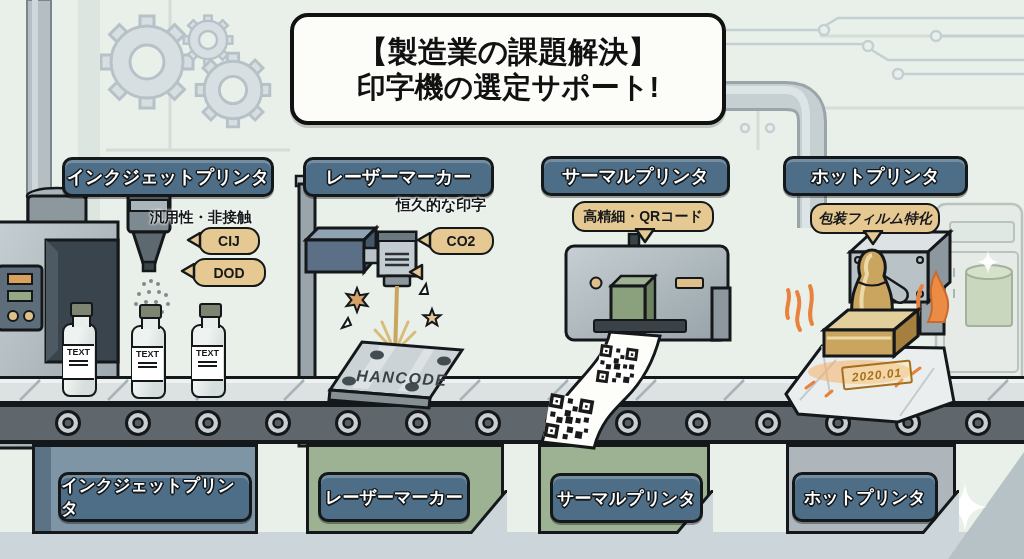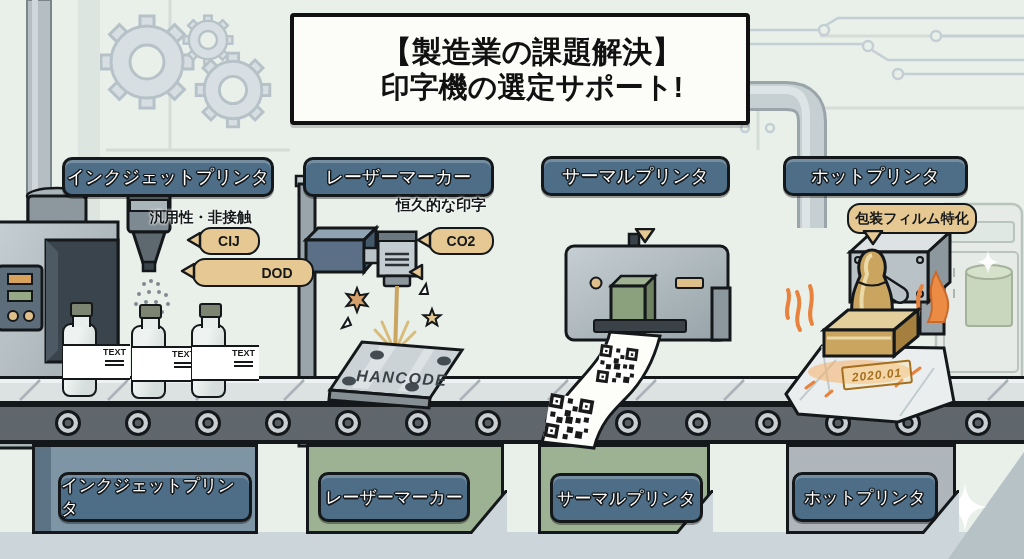--- a/index.html
+++ b/index.html
@@ -1,27 +1,27 @@
 <!DOCTYPE html>
 <html style="--badge-bg: #4e6e87; --tag-bg: #e6c892; --base-blue: #7e95a6; --base-green: #9db293; --base-gray: #aeb6bb; --accent-gold: #c9a55f; --outline: #15181a;"><head>
 <meta charset="utf-8">
 <style>
   html,body{margin:0;padding:0;background:#dfe6e2;font-family:"Liberation Sans","DejaVu Sans",sans-serif;}
   .stage{position:relative;width:1024px;height:559px;overflow:hidden;background:#e9efe9;}
   .abs{position:absolute;}
   svg{display:block;}
   
   .title-box{position:absolute;left:290px;top:13px;width:428px;height:104px;background:#fcfcf9;
-    border:4.5px solid #111;border-radius:4px;z-index:6;display:flex;flex-direction:column;
-    align-items:center;justify-content:center;box-shadow:0 3px 0 rgba(0,0,0,.18);padding-left:24px;}
+    border:4.5px solid #111;border-radius:18px;z-index:6;display:flex;flex-direction:column;
+    align-items:center;justify-content:center;box-shadow:0 3px 0 rgba(0,0,0,.18);}
   .title-l1{font-size:30px;font-weight:900;color:#111;line-height:1.25;}
   .title-l2{font-size:29px;font-weight:900;color:#111;line-height:1.2;}
   
   .badge,.blabel{position:absolute;background:var(--badge-bg);border:3px solid var(--outline);
-    border-radius:10px;color:#fff;font-weight:normal;display:flex;align-items:center;justify-content:center;
+    border-radius:10px;color:#fff;font-weight:bold;display:flex;align-items:center;justify-content:center;
     z-index:5;box-shadow:inset 0 3px 0 rgba(255,255,255,.22), 0 2px 0 rgba(0,0,0,.35);
     text-shadow:1.5px 0 var(--outline),-1.5px 0 var(--outline),0 1.5px var(--outline),0 -1.5px var(--outline),
       1px 1px var(--outline),-1px 1px var(--outline),1px -1px var(--outline),-1px -1px var(--outline);}
   .badge{height:34px;font-size:18px;}
   .blabel{height:44px;font-size:17px;}
   
   .feature{position:absolute;z-index:5;font-weight:bold;font-size:14.5px;color:#15181a;
     text-shadow:0 0 3px rgba(255,255,255,.95),0 0 3px rgba(255,255,255,.95);margin-top:9px;}
   
   .tag{position:absolute;background:var(--tag-bg);border:2.5px solid var(--outline);border-radius:13px;
@@ -35,21 +35,21 @@
   
   .base{position:absolute;top:444px;height:90px;border:3px solid var(--outline);z-index:2;box-sizing:border-box;}
   .corner{position:absolute;z-index:2;}
   
   .bottle{position:absolute;width:36px;height:96px;z-index:4;}
   .b-cap{position:absolute;left:8px;top:0;width:19px;height:11px;background:#7d8472;border:2px solid var(--outline);border-radius:3px;}
   .b-neck{position:absolute;left:10px;top:10px;width:15px;height:13px;background:#e8eeec;border:2px solid var(--outline);border-bottom:none;}
   .b-body{position:absolute;left:0;top:21px;width:31px;height:70px;background:linear-gradient(105deg,#eef3f1 35%,#d5dedc 75%);
     border:2.5px solid var(--outline);border-radius:9px 9px 8px 8px;}
   .b-lab{position:absolute;left:-1px;top:19px;width:31px;height:32px;background:#fff;
-    border-top:2px solid var(--outline);border-bottom:2px solid var(--outline);text-align:center;padding-left:36px;}
+    border-top:2px solid var(--outline);border-bottom:2px solid var(--outline);text-align:center;}
   .b-lab .t{font-size:9px;font-weight:bold;color:#15181a;line-height:12px;}
   .b-lab .ln{width:62%;margin:2px auto 0;border-top:2px solid #15181a;}
   
   .stamp-text{position:absolute;left:842px;top:363px;width:66px;height:20px;z-index:5;transform:rotate(-6deg);
     border:2px solid #a5701e;border-radius:3px;background:rgba(250,228,175,.35);color:#a5701e;
     font-size:12px;font-weight:bold;font-style:italic;letter-spacing:1px;display:flex;align-items:center;justify-content:center;}
   .lay2{z-index:2;} .lay4{z-index:4;}
 </style>
 </head>
 <body>
@@ -505,33 +505,34 @@
   </div>
 
   <div class="badge" style="left:62px;top:157px;width:206px;">インクジェットプリンタ</div>
   <div class="badge" style="left:303px;top:157px;width:185px;">レーザーマーカー</div>
   <div class="badge" style="left:541px;top:156px;width:183px;">サーマルプリンタ</div>
   <div class="badge" style="left:783px;top:156px;width:179px;">ホットプリンタ</div>
 
   <div class="feature" style="left:150px;top:199px;">汎用性・非接触</div>
   <div class="feature" style="left:396px;top:187px;font-size:15px;">恒久的な印字</div>
 
+  <div class="tag" style="left:572px;top:201px;width:138px;height:27px;">高精細・QRコード</div>
   <svg class="tail" style="left:634px;top:228px;" width="22" height="17">
     <path d="M2,1 H20 L11,14 Z" fill="var(--tag-bg)" stroke="#15181a" stroke-width="2.5" stroke-linejoin="round"></path>
   </svg>
-  <div class="tag" style="left:847px;top:203px;width:126px;height:27px;">包装フィルム特化</div>
+  <div class="tag" style="left:810px;top:203px;width:126px;height:27px;font-style:italic;">包装フィルム特化</div>
   <svg class="tail" style="left:862px;top:230px;" width="22" height="17">
     <path d="M2,1 H20 L11,14 Z" fill="var(--tag-bg)" stroke="#15181a" stroke-width="2.5" stroke-linejoin="round"></path>
   </svg>
 
   <div class="tag" style="left:198px;top:227px;width:58px;height:24px;">CIJ</div>
   <svg class="tail" style="left:186px;top:230px;" width="16" height="20">
     <path d="M14,3 V17 L2,10 Z" fill="var(--tag-bg)" stroke="#15181a" stroke-width="2.5" stroke-linejoin="round"></path>
   </svg>
-  <div class="tag" style="left:192px;top:258px;width:70px;height:25px;padding-left:48px;">DOD</div>
+  <div class="tag" style="left:192px;top:258px;width:70px;height:25px;">DOD</div>
   <svg class="tail" style="left:180px;top:261px;" width="16" height="20">
     <path d="M14,3 V17 L2,10 Z" fill="var(--tag-bg)" stroke="#15181a" stroke-width="2.5" stroke-linejoin="round"></path>
   </svg>
   <div class="tag" style="left:428px;top:227px;width:62px;height:24px;">CO2</div>
   <svg class="tail" style="left:416px;top:230px;" width="16" height="20">
     <path d="M14,3 V17 L2,10 Z" fill="var(--tag-bg)" stroke="#15181a" stroke-width="2.5" stroke-linejoin="round"></path>
   </svg>
   <svg class="tail" style="left:408px;top:262px;" width="16" height="20">
     <path d="M14,3 V17 L2,10 Z" fill="var(--tag-bg)" stroke="#15181a" stroke-width="2.5" stroke-linejoin="round"></path>
   </svg>

